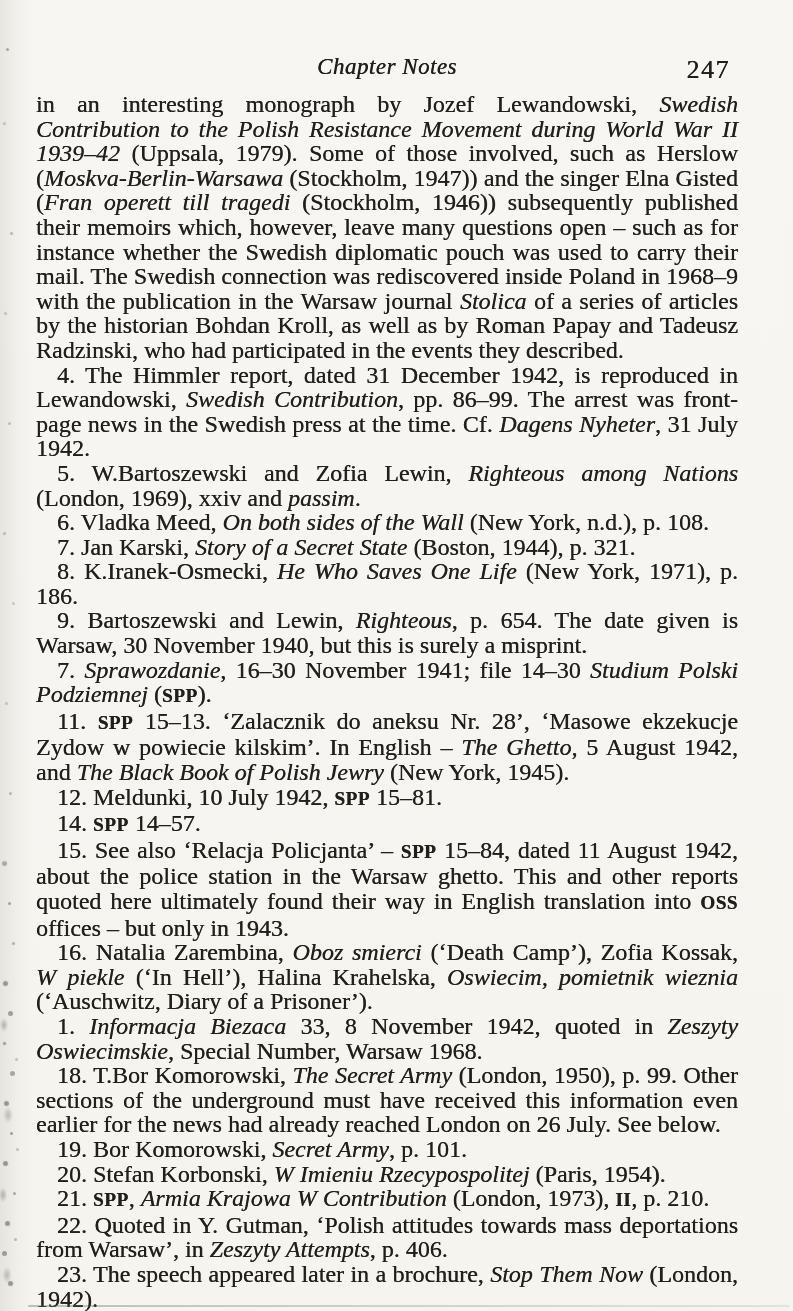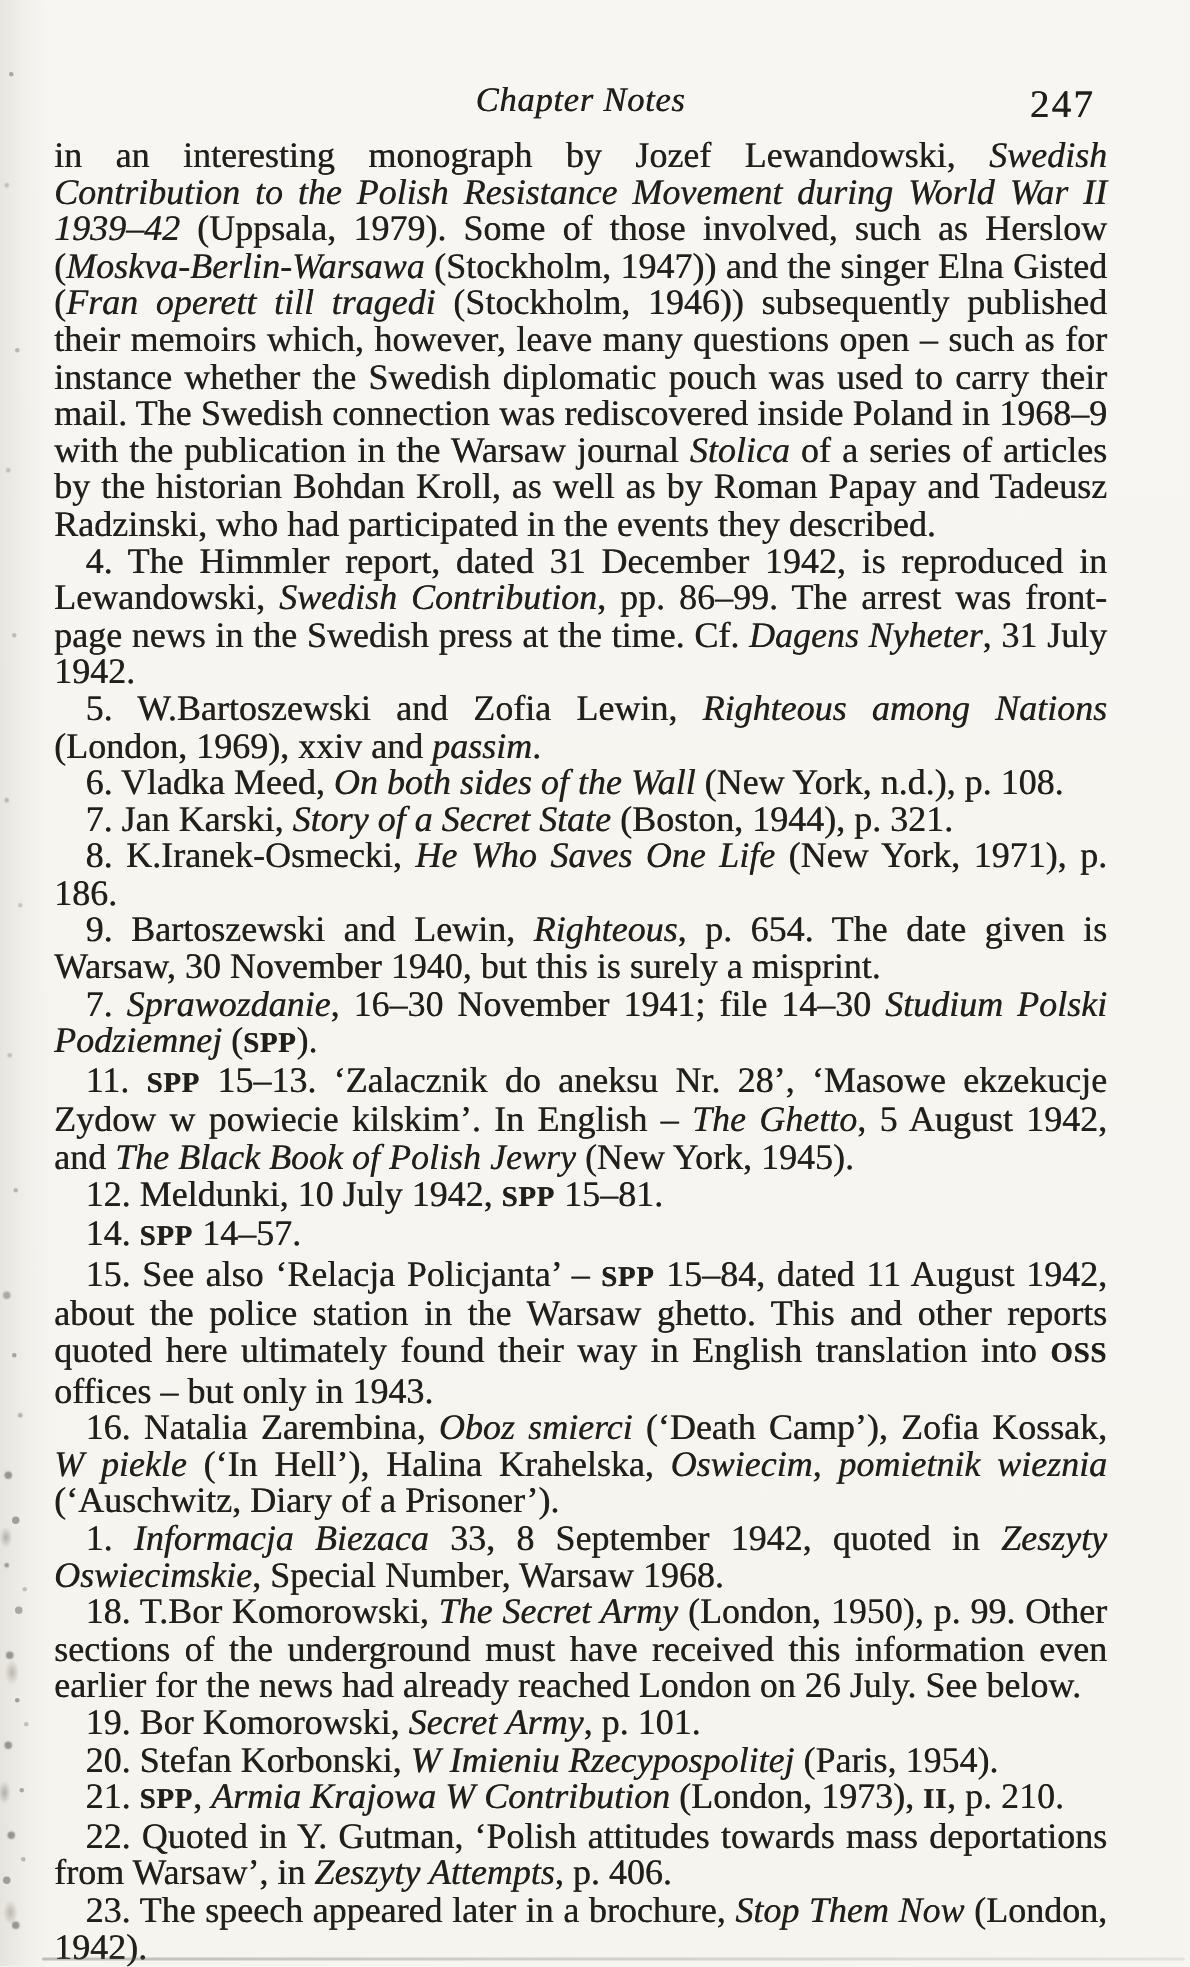--- a/index.html
+++ b/index.html
@@ -137,21 +137,21 @@
       <p class="indent"><span>6. Vladka Meed, </span><span class="it">On both sides of the Wall</span><span> (New York, n.d.), p. 108.</span></p>
       <p class="indent"><span>7. Jan Karski, </span><span class="it">Story of a Secret State</span><span> (Boston, 1944), p. 321.</span></p>
       <p class="indent"><span>8. K.Iranek-Osmecki, </span><span class="it">He Who Saves One Life</span><span> (New York, 1971), p. 186.</span></p>
       <p class="indent"><span>9. Bartoszewski and Lewin, </span><span class="it">Righteous</span><span>, p. 654. The date given is Warsaw, 30 November 1940, but this is surely a misprint.</span></p>
       <p class="indent"><span>7. </span><span class="it">Sprawozdanie</span><span>, 16–30 November 1941; file 14–30 </span><span class="it">Studium Polski Podziemnej</span><span> (</span><span class="sc">SPP</span><span>).</span></p>
       <p class="indent"><span>11. </span><span class="sc">SPP</span><span> 15–13. ‘Zalacznik do aneksu Nr. 28’, ‘Masowe ekzekucje Zydow w powiecie kilskim’. In English – </span><span class="it">The Ghetto</span><span>, 5 August 1942, and </span><span class="it">The Black Book of Polish Jewry</span><span> (New York, 1945).</span></p>
       <p class="indent"><span>12. Meldunki, 10 July 1942, </span><span class="sc">SPP</span><span> 15–81.</span></p>
       <p class="indent"><span>14. </span><span class="sc">SPP</span><span> 14–57.</span></p>
       <p class="indent"><span>15. See also ‘Relacja Policjanta’ – </span><span class="sc">SPP</span><span> 15–84, dated 11 August 1942, about the police station in the Warsaw ghetto. This and other reports quoted here ultimately found their way in English translation into </span><span class="sc">OSS</span><span> offices – but only in 1943.</span></p>
       <p class="indent"><span>16. Natalia Zarembina, </span><span class="it">Oboz smierci</span><span> (‘Death Camp’), Zofia Kossak, </span><span class="it">W piekle</span><span> (‘In Hell’), Halina Krahelska, </span><span class="it">Oswiecim, pomietnik wieznia</span><span> (‘Auschwitz, Diary of a Prisoner’).</span></p>
-      <p class="indent"><span>1. </span><span class="it">Informacja Biezaca</span><span> 33, 8 September 1942, quoted in </span><span class="it">Zeszyty Oswiecimskie</span><span>, Special Number, Warsaw 1968.</span></p>
+      <p class="indent"><span>1. </span><span class="it">Informacja Biezaca</span><span> 33, 8 November 1942, quoted in </span><span class="it">Zeszyty Oswiecimskie</span><span>, Special Number, Warsaw 1968.</span></p>
       <p class="indent"><span>18. T.Bor Komorowski, </span><span class="it">The Secret Army</span><span> (London, 1950), p. 99. Other sections of the underground must have received this information even earlier for the news had already reached London on 26 July. See below.</span></p>
       <p class="indent"><span>19. Bor Komorowski, </span><span class="it">Secret Army</span><span>, p. 101.</span></p>
       <p class="indent"><span>20. Stefan Korbonski, </span><span class="it">W Imieniu Rzecypospolitej</span><span> (Paris, 1954).</span></p>
       <p class="indent"><span>21. </span><span class="sc">SPP</span><span>, </span><span class="it">Armia Krajowa W Contribution</span><span> (London, 1973), </span><span class="sc">II</span><span>, p. 210.</span></p>
       <p class="indent"><span>22. Quoted in Y. Gutman, ‘Polish attitudes towards mass deportations from Warsaw’, in </span><span class="it">Zeszyty Attempts</span><span>, p. 406.</span></p>
       <p class="indent"><span>23. The speech appeared later in a brochure, </span><span class="it">Stop Them Now</span><span> (London, 1942).</span></p>
       <p class="indent"><span>24. Personal communication, September 1979.</span></p>
     </div>
 
   <div class="specks"></div>

